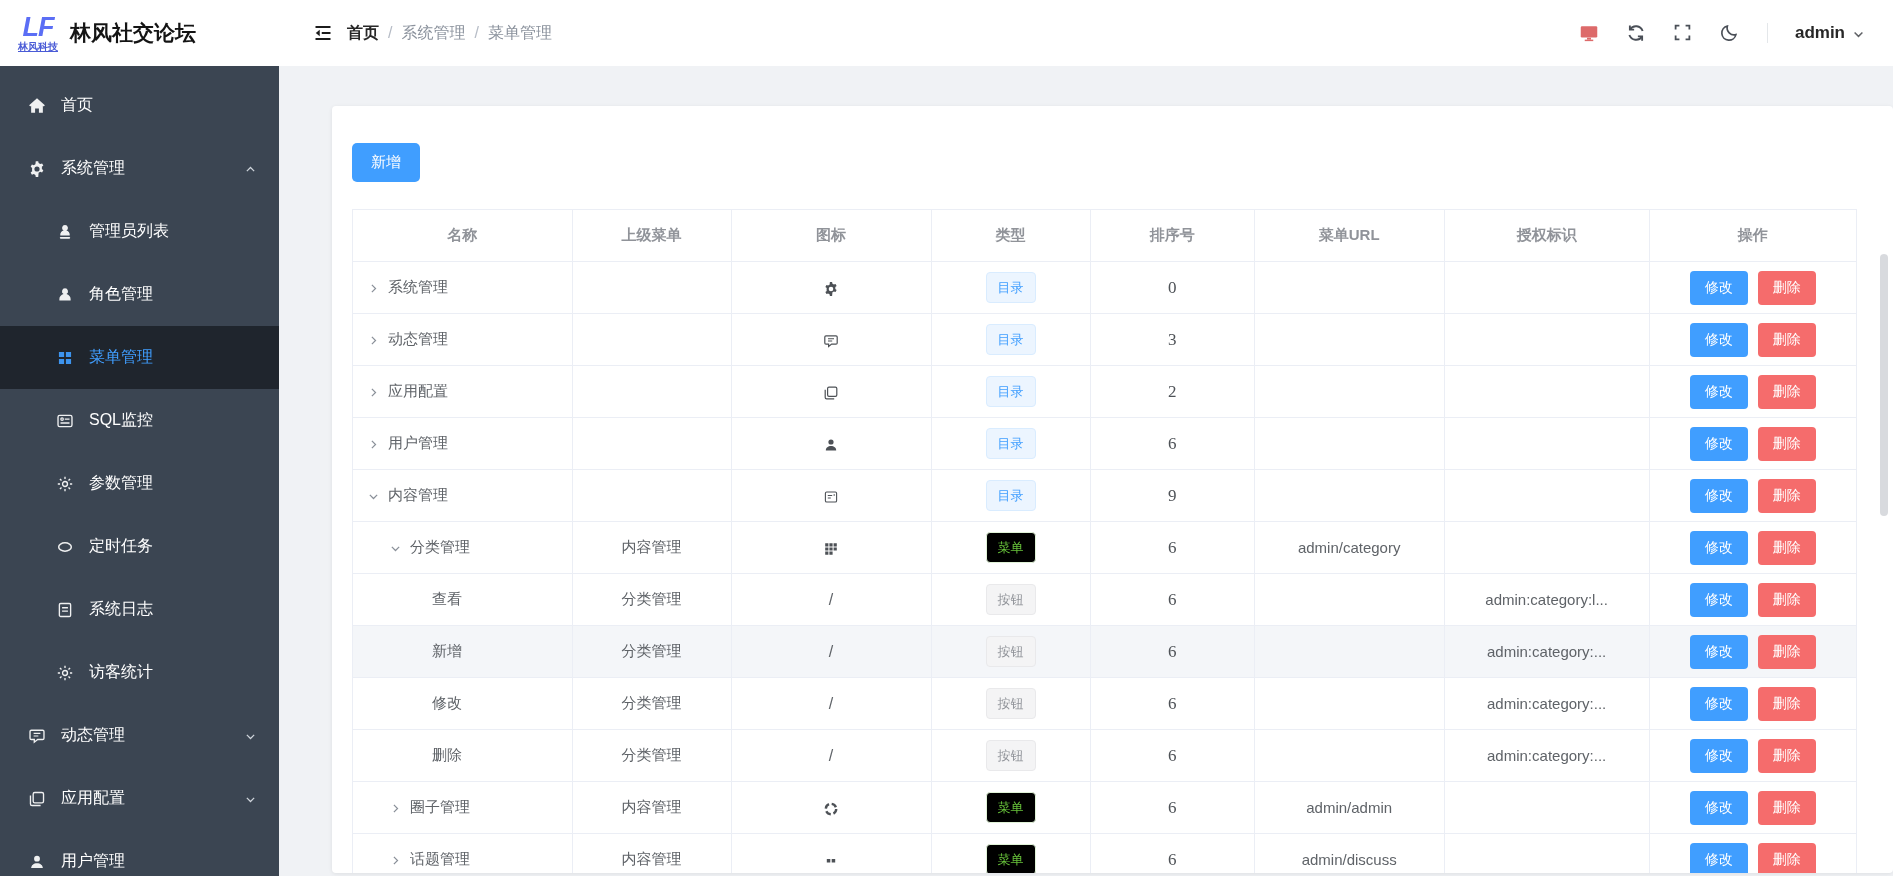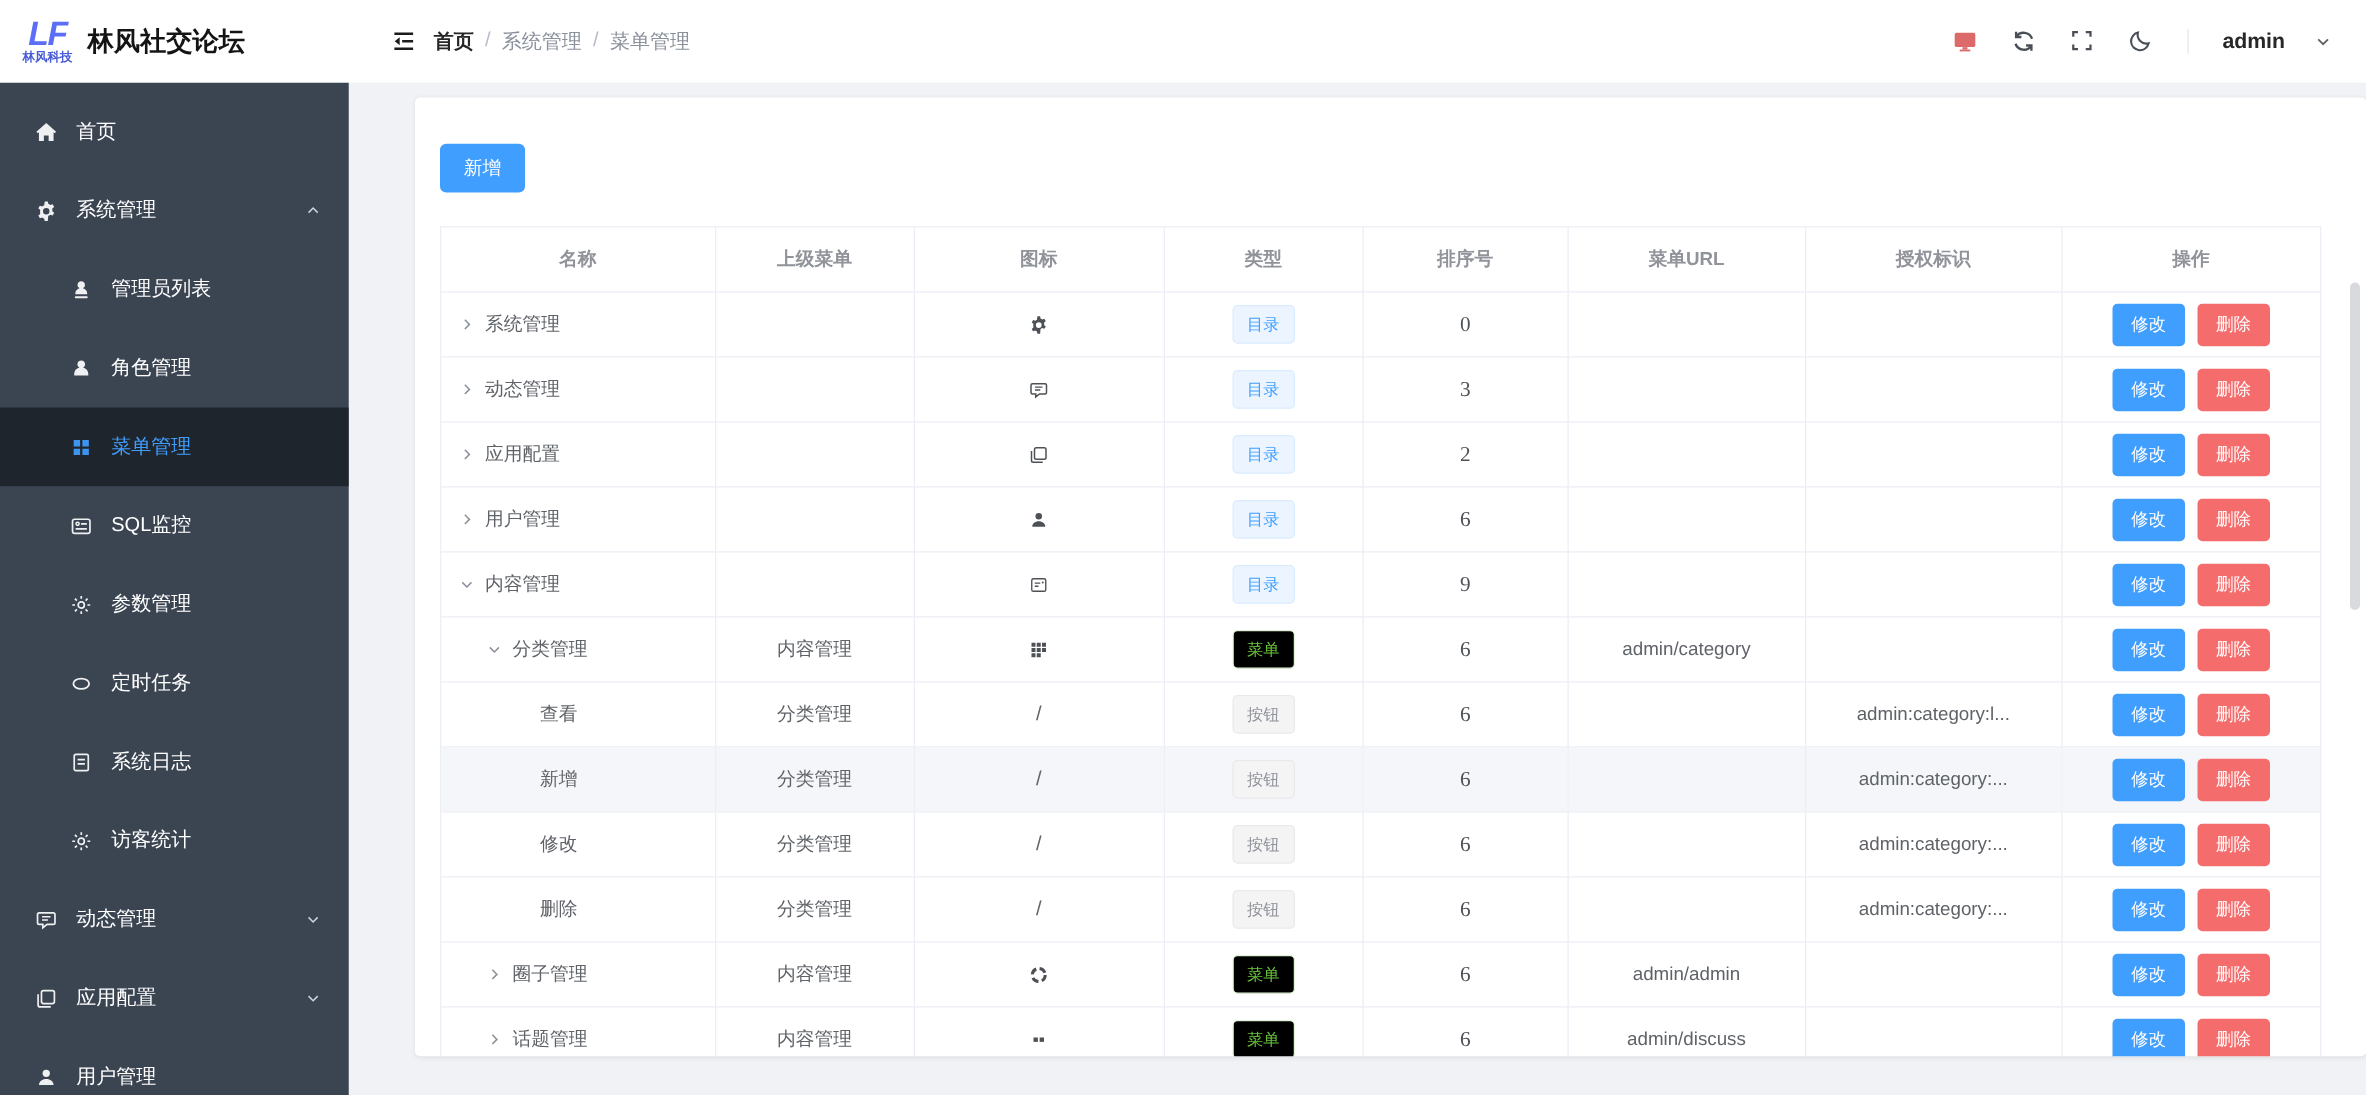--- a/index.html
+++ b/index.html
@@ -4,48 +4,48 @@
 <style>
   * { margin:0; padding:0; box-sizing:border-box; }
   html,body { width:1893px; height:876px; overflow:hidden; }
   body { font-family:"Liberation Sans","DejaVu Sans",sans-serif; background:#f0f2f5; color:#303133; }
 
   
   .topbar { height:66px; background:#ffffff; display:flex; align-items:center; position:relative; z-index:3; }
   .logo-area { width:279px; height:100%; display:flex; align-items:center; padding-left:18px; flex:0 0 auto; }
   .logo-mark { display:flex; flex-direction:column; align-items:center; margin-right:12px; line-height:1; }
   .logo-lf { font-style:italic; font-weight:bold; font-size:27px; color:#5b6ef5; letter-spacing:-1px; }
-  .logo-sub { font-size:10px; font-weight:bold; color:#4a5bd6; margin-top:1px; }
+  .logo-sub { font-size:10px; font-weight:bold; color:#4a5bd6; margin-top:1px;text-decoration:underline; }
   .logo-title { font-size:21px; font-weight:bold; color:#141414; white-space:nowrap; }
   .crumb-area { display:flex; align-items:center; gap:14px; padding-left:34px; }
   .fold-icon { width:20px; height:20px; color:#1c1c1c; cursor:pointer; }
   .breadcrumb { display:flex; align-items:center; font-size:16px; }
   .crumb-first { color:#272727; font-weight:bold; }
   .crumb-rest { color:#8a919c; }
   .crumb-sep { color:#b6bcc6; margin:0 9px; }
   .topbar-right { margin-left:auto; display:flex; align-items:center; gap:27px; padding-right:28px; }
   .tb-icon { width:20px; height:20px; color:#4a4f57; cursor:pointer; display:inline-block; }
   .tb-icon.monitor { color:#dd6a6a; }
   .tb-divider { width:1px; height:20px; background:#e4e7ea; }
-  .user-box { display:flex; align-items:center; gap:24px; cursor:pointer; }
+  .user-box { display:flex; align-items:center; gap:7px; cursor:pointer; }
   .user-name { font-size:17px; font-weight:bold; color:#272727; }
   .user-chevron { width:13px; height:13px; color:#606266; }
 
   
   .body-row { display:flex; height:810px; }
   .sidebar { width:279px; flex:0 0 auto; background:#3b4552; padding-top:8px; overflow:hidden; }
   .side-item { height:63px; display:flex; align-items:center; padding-left:28px; padding-right:16px; color:#ffffff; font-size:16px; cursor:pointer; position:relative; }
   .side-item.lvl1 { padding-left:56px; }
   .side-item.active { background:#1f252d; color:#409eff; }
   .side-item.active .icn { color:#409eff; }
   .side-icn { width:18px; height:18px; margin-right:15px; flex:0 0 auto; opacity:.92; }
   .side-label { white-space:nowrap; }
   .side-chevron { position:absolute; right:22px; width:13px; height:13px; color:#cfd5dc; }
 
-  .main { flex:1; padding:12px 0 0 53px; }
+  .main { flex:1; padding:12px 0 0 53px;margin-top:28px; }
   .card { background:#ffffff; border-radius:4px; box-shadow:0 1px 4px rgba(0,0,0,.08); height:767px; padding:37px 20px 0 20px; position:relative; overflow:hidden; }
   .add-btn { background:#409eff; color:#ffffff; border:none; border-radius:5px; font-size:15px; padding:10px 19px; cursor:pointer; font-family:inherit; }
 
   
   .tbl-wrap { margin-top:27px; }
   table { border-collapse:collapse; table-layout:fixed; width:1505px; }
   th, td { border:1px solid #ebeef5; height:52px; text-align:center; font-size:15px; color:#5f6368; overflow:hidden; white-space:nowrap; }
   th { color:#909399; font-weight:bold; background:#ffffff; }
   tr.hovered td { background:#f4f6f9; }
   .name-cell { text-align:left; }

